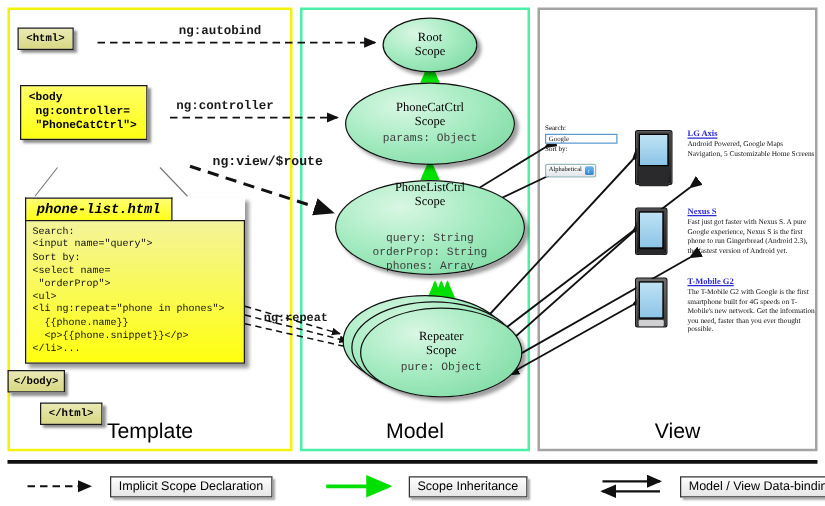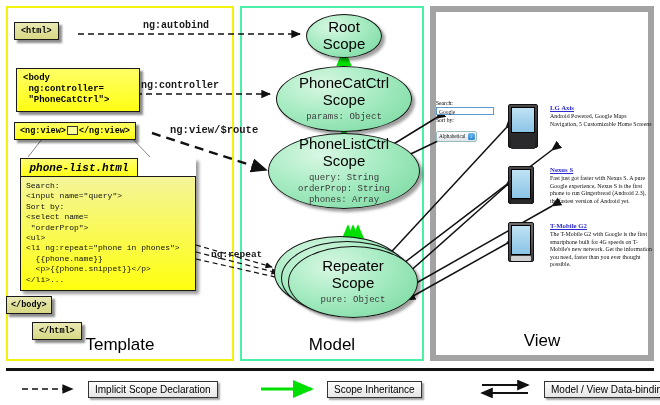--- a/index.html
+++ b/index.html
@@ -5,36 +5,36 @@
   html,body{margin:0;padding:0;background:#fff;}
   body{width:660px;height:405px;position:relative;overflow:hidden;
        font-family:"Liberation Sans",sans-serif;}
 
   #stage{position:absolute;left:0;top:0;width:660px;height:405px;}
 
   
   .panel{position:absolute;background:#fff;box-sizing:border-box;}
   .panel.template{left:6px;top:6px;width:228px;height:355px;border:2px solid #f2f20c;}
   .panel.model{left:240px;top:6px;width:184px;height:355px;border:2px solid #4bf0a8;}
-  .panel.view{left:430px;top:6px;width:224px;height:355px;border:6px solid #a3a3a3;}
+  .panel.view{left:430px;top:6px;width:224px;height:355px;border:2px solid #a3a3a3;}
   .panel-label{position:absolute;bottom:4px;left:0;width:100%;text-align:center;
                font-size:17px;color:#000;font-family:"Liberation Sans",sans-serif;}
 
   
   #wires{position:absolute;left:0;top:0;width:660px;height:405px;pointer-events:none;}
 
   
   .tagbox{position:absolute;box-sizing:border-box;border:1.5px solid #1a1a1a;
           font-family:"Liberation Mono",monospace;font-weight:bold;color:#000;
           box-shadow:2.5px 2.5px 2px rgba(0,0,0,.45);line-height:1.22;}
   .tagbox.dim{background:linear-gradient(#e9e9b4,#d8d884);}
   .tagbox.bright{background:linear-gradient(#ffff66,#ffff14);}
 
   #box-html{left:14px;top:22px;padding:3px 6px;font-size:8.5px;}
-  #box-body{left:16px;top:68px;padding:4px 7px 5px 6px;font-size:9px;width:124px;}
+  #box-body{left:16px;top:68px;padding:4px 7px 5px 6px;font-size:9px;width:102px;}
   #box-ngview{left:14px;top:122px;padding:3px 5px;font-size:8.5px;}
   #box-bodyend{left:6px;top:296px;padding:3px 4px;font-size:8.5px;}
   #box-htmlend{left:12px;top:322px;padding:3px 6px;font-size:8.5px;margin-left:20px;}
 
   .ngslot{display:inline-block;width:9px;height:7px;border:1.3px solid #333;
           background:#ffff99;vertical-align:middle;margin:0 1px;}
 
   
   #note{position:absolute;left:20px;top:158px;width:176px;
         box-shadow:3px 3px 3px rgba(0,0,0,.4);}
@@ -47,27 +47,27 @@
               border:1.5px solid #1a1a1a;padding:4px 5px 5px 5px;
               font-family:"Liberation Mono",monospace;font-size:8px;
               line-height:1.3;color:#111;white-space:pre;}
 
   
   .scope{position:absolute;border-radius:50%;
          background:radial-gradient(ellipse at 34% 28%,#d9f7e3 0%,#a9ecc4 42%,#74d79c 100%);
          border:1.6px solid #111;box-shadow:3px 3px 3px rgba(0,0,0,.38);
          display:flex;flex-direction:column;align-items:center;justify-content:center;
          text-align:center;box-sizing:border-box;}
-  .scope .title{font-size:15px;color:#000;line-height:1.12;font-family:Liberation Sans, sans-serif;}
+  .scope .title{font-size:10px;color:#000;line-height:1.12;font-family:Liberation Serif, serif;}
   .scope .props{font-family:"Liberation Mono",monospace;font-size:9px;font-weight:normal;
                 color:#3d3d3d;line-height:1.22;margin-top:3px;white-space:pre;}
 
   #scope-root{left:306px;top:14px;width:76px;height:44px;}
   #scope-cat{left:276px;top:66px;width:136px;height:66px;}
-  #scope-list{left:268px;top:133px;width:152px;height:76px;}
+  #scope-list{left:268px;top:144px;width:152px;height:76px;justify-content:space-between;}
   .stack{position:absolute;border-radius:50%;
          background:radial-gradient(ellipse at 34% 28%,#d9f7e3 0%,#a9ecc4 42%,#74d79c 100%);
          border:1.6px solid #111;box-shadow:2px 2px 2px rgba(0,0,0,.3);}
   #stack1{left:274px;top:236px;width:130px;height:72px;}
   #stack2{left:281px;top:241px;width:130px;height:72px;}
   #scope-rep{left:288px;top:246px;width:130px;height:72px;}
 
   
   .wlabel{position:absolute;font-family:"Liberation Mono",monospace;font-weight:bold;
           color:#1a1a1a;background:transparent;}
@@ -172,23 +172,20 @@
     <path d="M552,206 L404,290" stroke="#111" stroke-width="1.5" fill="none" marker-start="url(#ablack)" marker-end="url(#ablack)"></path>
     <path d="M506,244 L406,300" stroke="#111" stroke-width="1.5" fill="none" marker-start="url(#ablack)" marker-end="url(#ablack)"></path>
   </svg>
 
   <div class="tagbox dim" id="box-html">&lt;html&gt;</div>
 
   <div class="tagbox bright" id="box-body" style="white-space:pre;">&lt;body
  ng:controller=
  "PhoneCatCtrl"&gt;</div>
 
-  <div class="tagbox bright" id="box-ngview">
-    <span>&lt;ng:view&gt;</span><span class="ngslot"></span><span>&lt;/ng:view&gt;</span>
-  </div>
 
   <div class="tagbox dim" id="box-bodyend">&lt;/body&gt;</div>
   <div class="tagbox dim" id="box-htmlend">&lt;/html&gt;</div>
 
   <div id="note">
     <div class="tab">phone-list.html</div>
     <div class="body">Search:
 &lt;input name="query"&gt;
 Sort by:
 &lt;select name=

